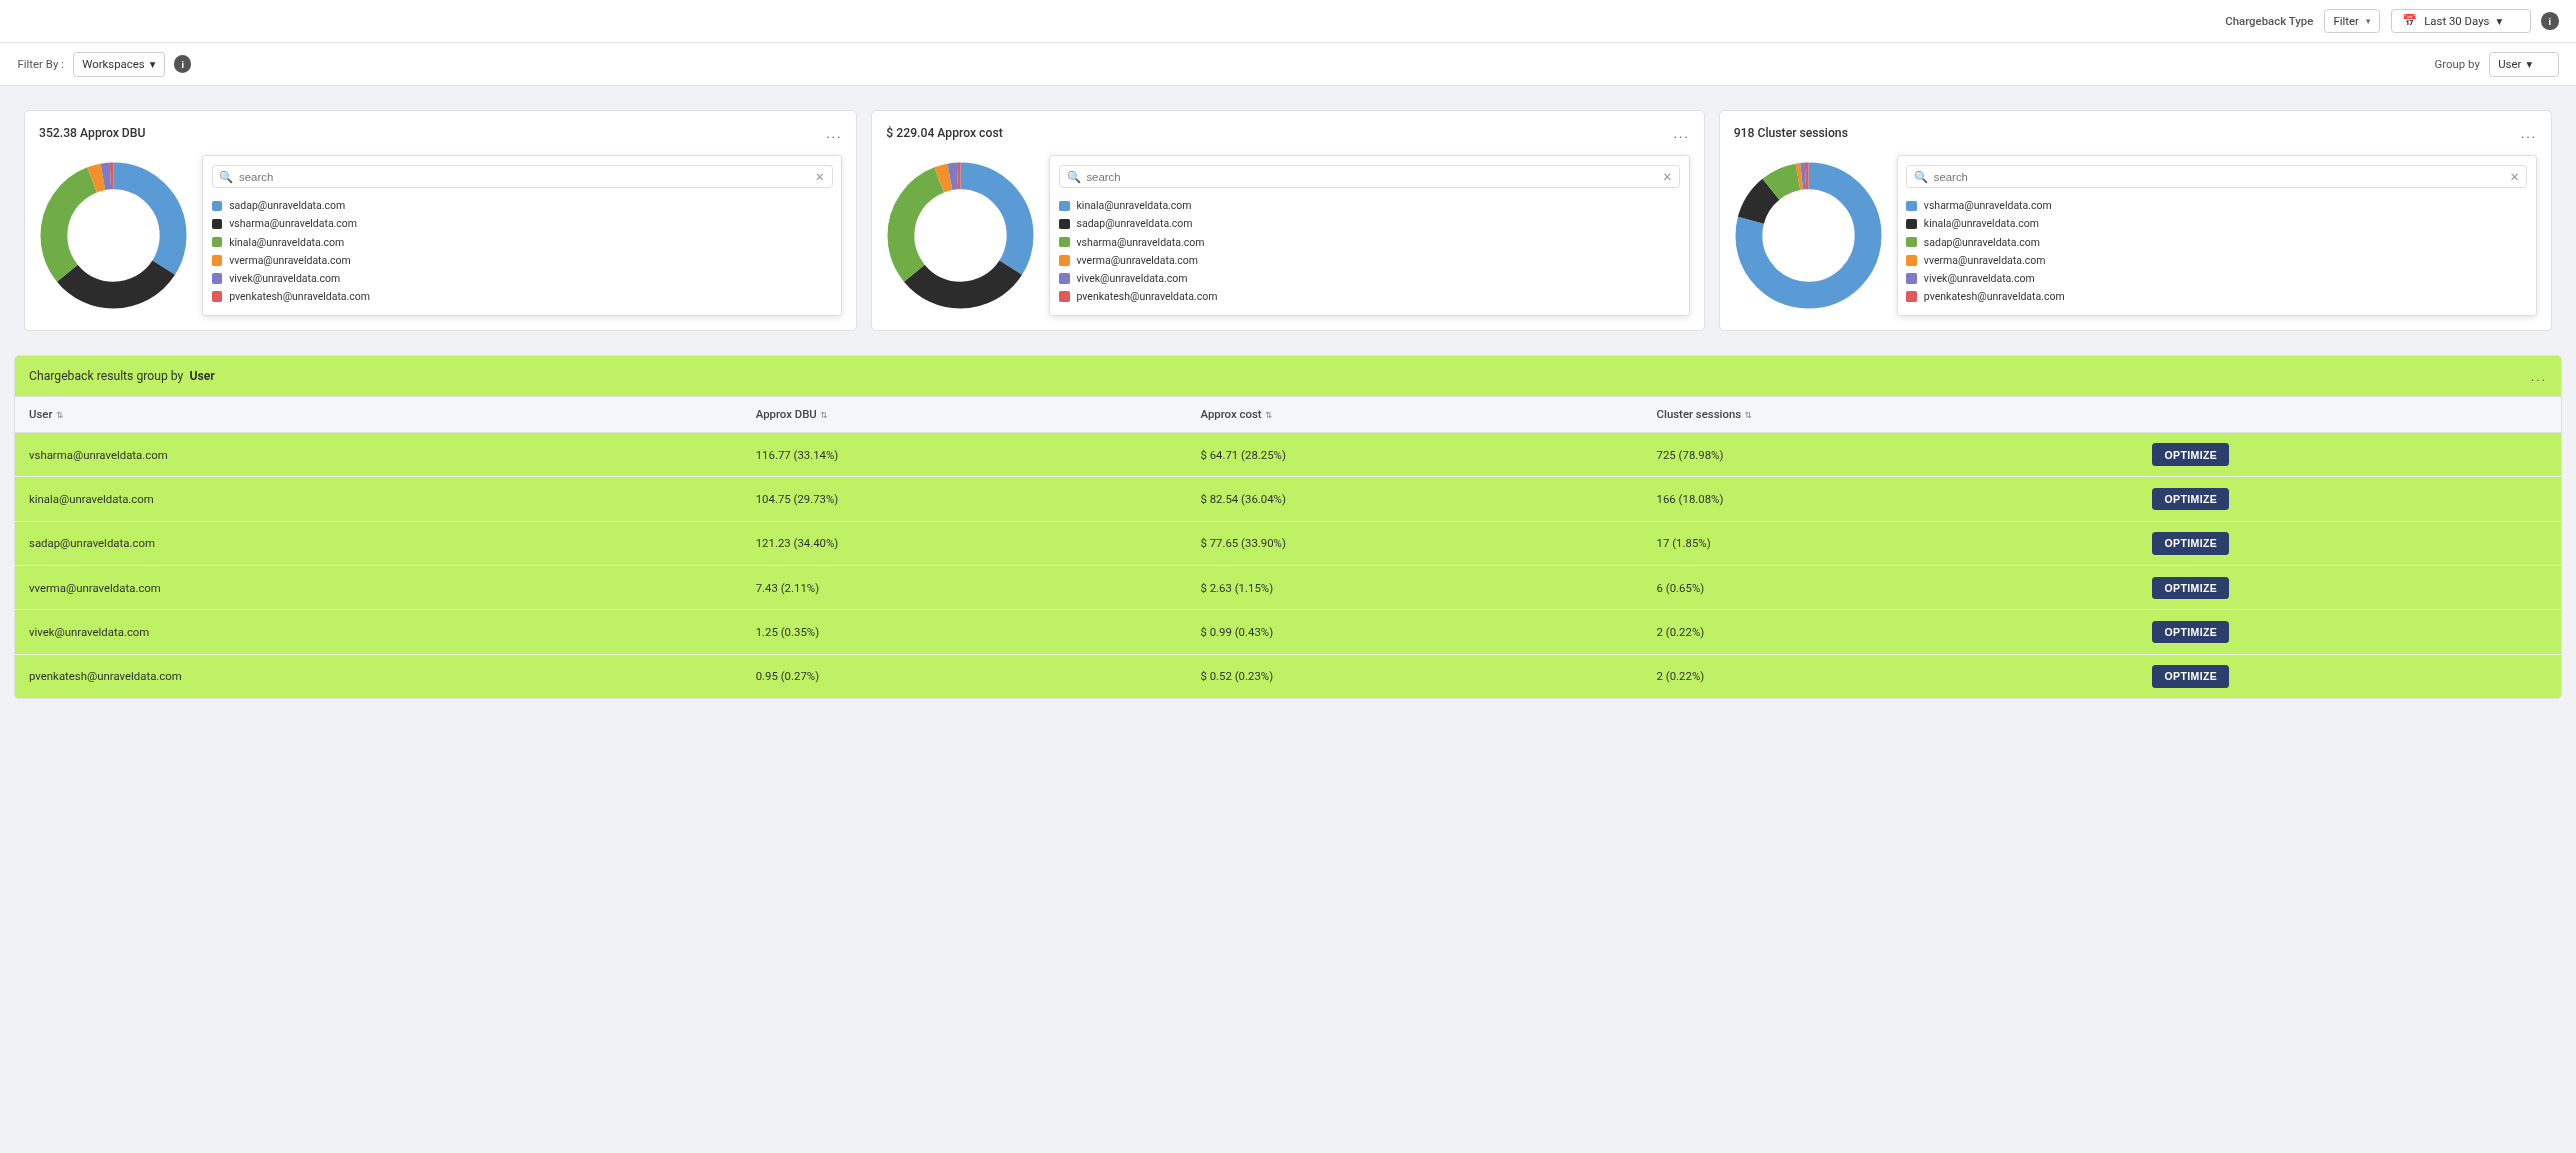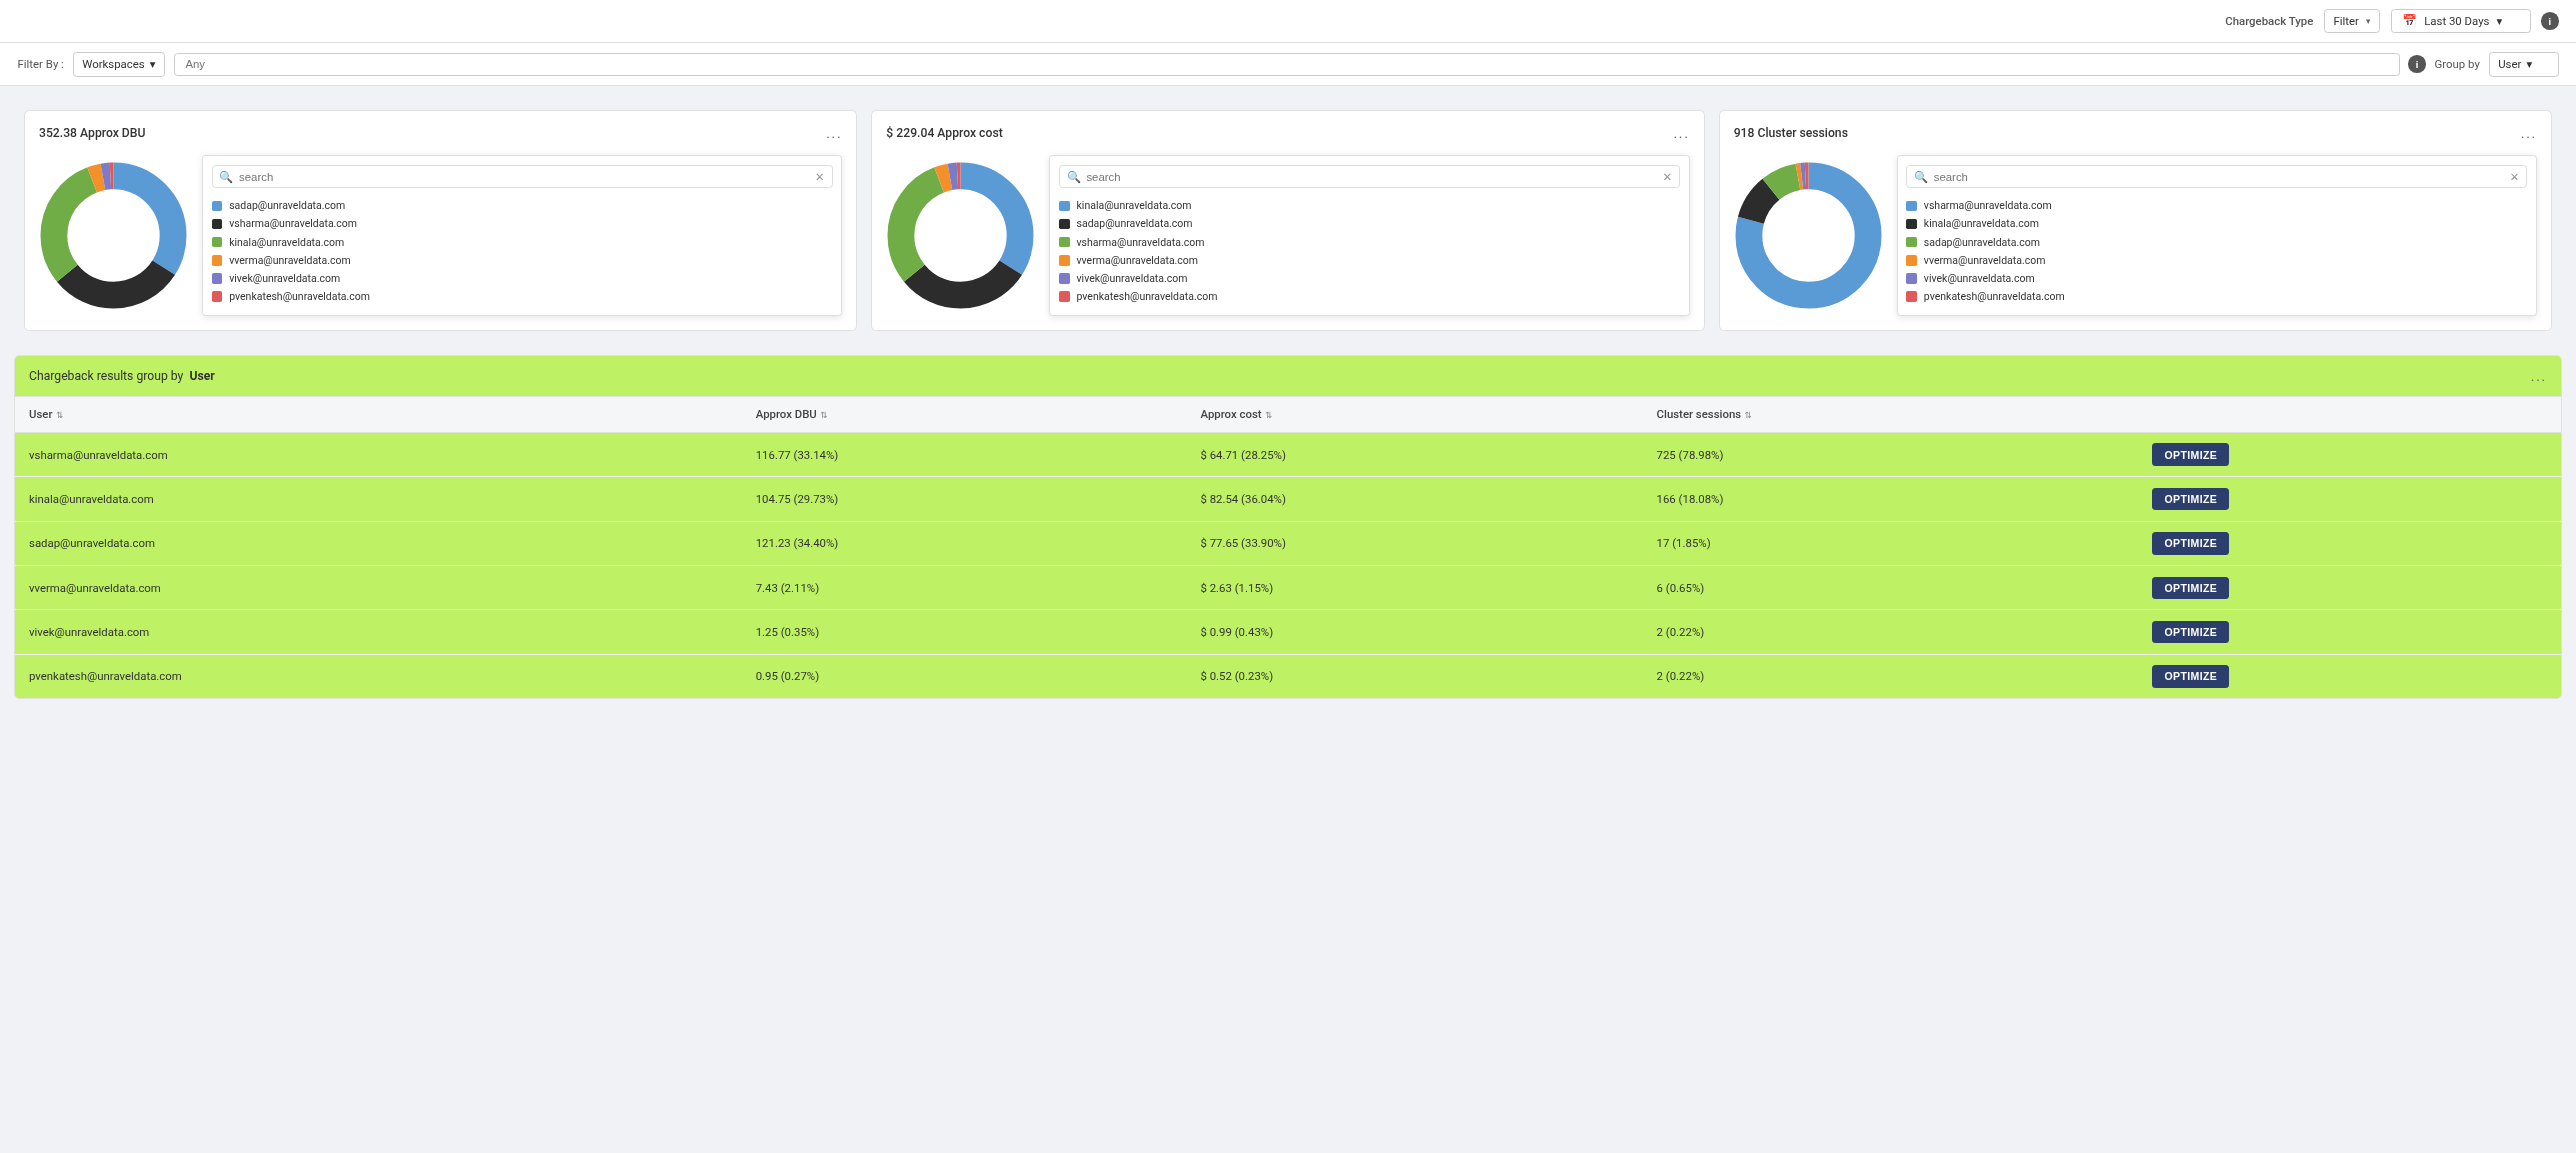--- a/index.html
+++ b/index.html
@@ -325,21 +325,20 @@
   </div>
   <div class="info-icon">i</div>
 </div>
 
 <div class="filter-bar">
   <span class="filter-label">Filter By :</span>
   <div class="filter-select">
     <span>Workspaces</span>
     <span class="chevron">▾</span>
   </div>
-  <input class="filter-input" type="text" placeholder="Any" style="">
   <div class="info-icon">i</div>
   <span class="group-by-label">Group by</span>
   <div class="group-by-select">
     <span>User</span>
     <span class="chevron">▾</span>
   </div>
 </div>
 
 <div class="charts-row" id="chartsRow">
 <div class="chart-card">

